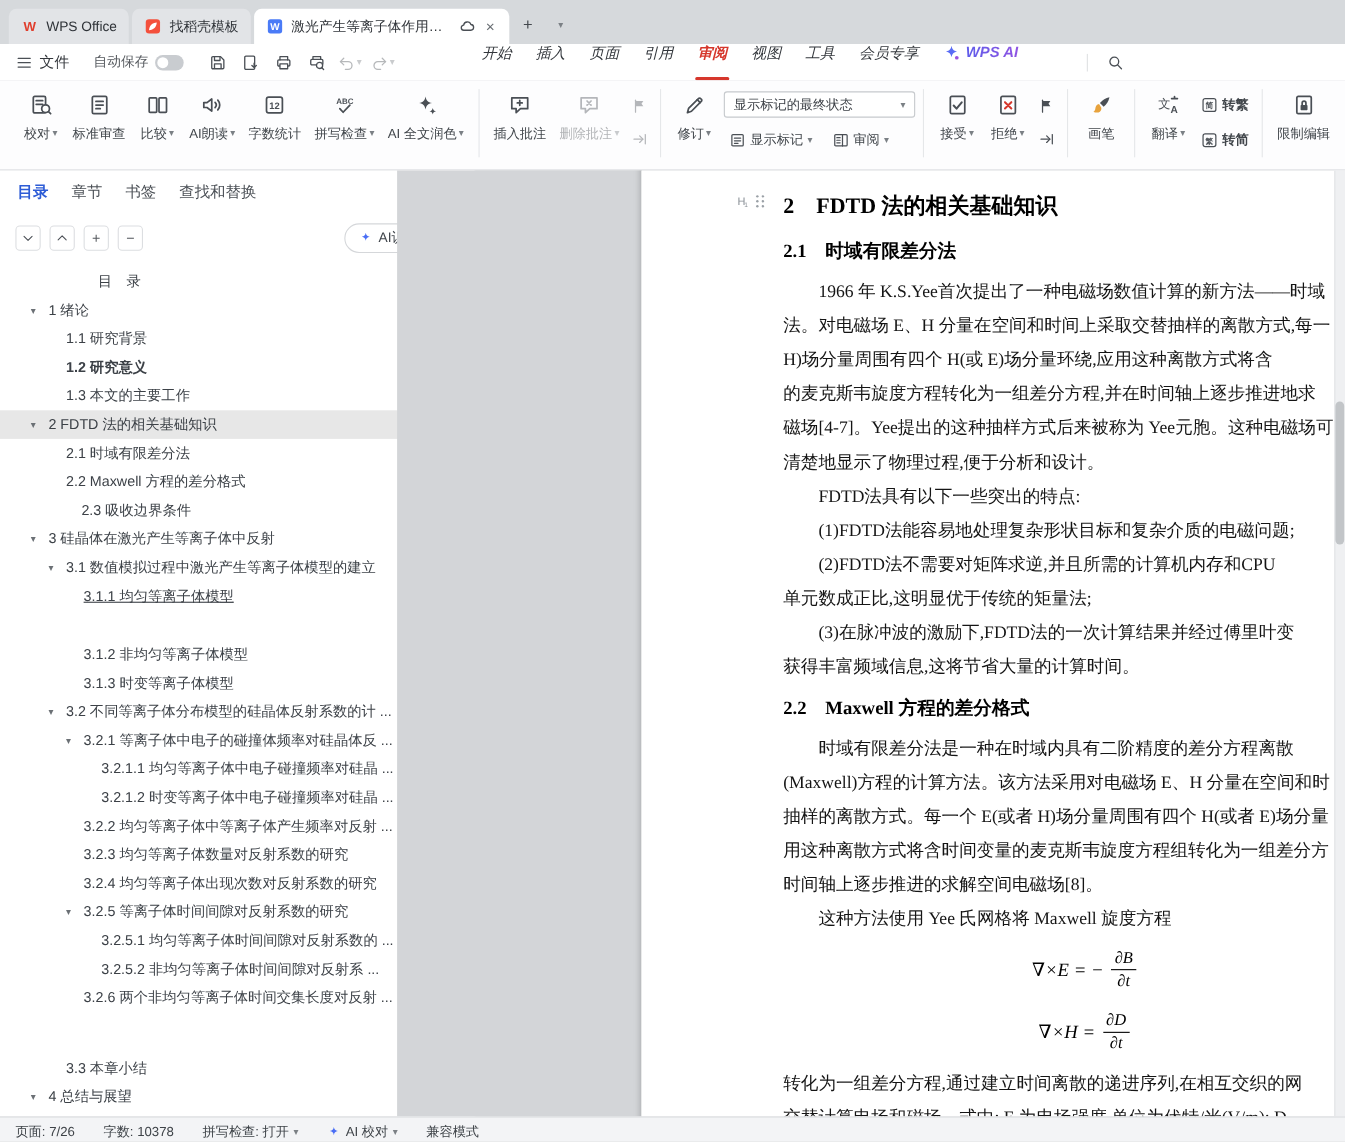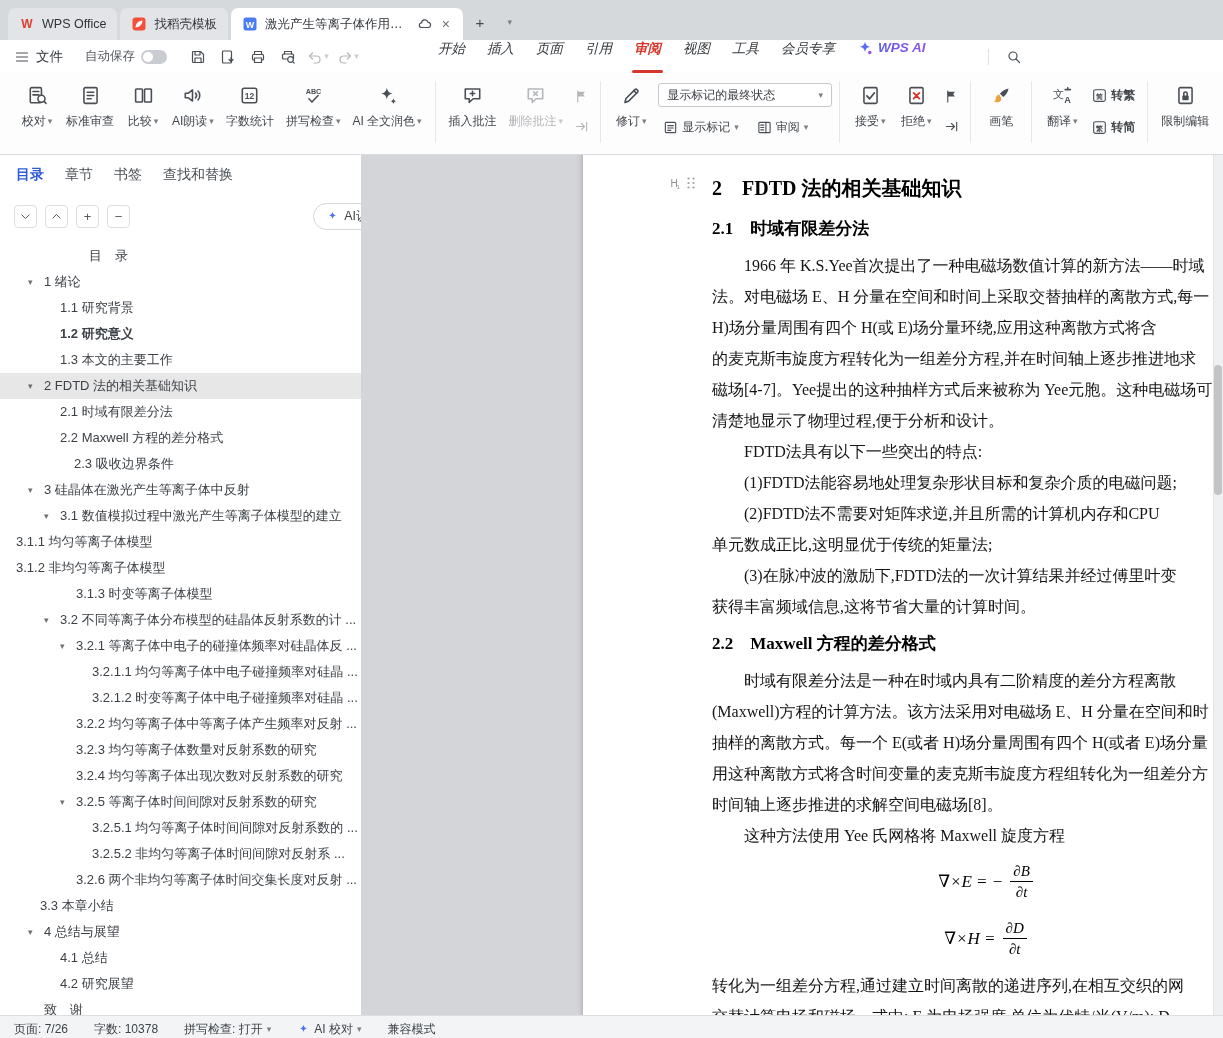--- a/index.html
+++ b/index.html
@@ -615,25 +615,25 @@
         <span class="toc-label">2.3  吸收边界条件</span>
       </div>
       <div class="toc-row" style="padding-left: 28px;">
         <span class="tri">▾</span>
         <span class="toc-label">3  硅晶体在激光产生等离子体中反射</span>
       </div>
       <div class="toc-row" style="padding-left: 44px;">
         <span class="tri">▾</span>
         <span class="toc-label">3.1  数值模拟过程中激光产生等离子体模型的建立</span>
       </div>
-      <div class="toc-row" style="">
+      <div class="toc-row" style="padding-left: 60px; text-decoration: underline;">
         <span class="tri"></span>
         <span class="toc-label">3.1.1  均匀等离子体模型</span>
       </div>
-      <div class="toc-row" style="">
+      <div class="toc-row" style="padding-left: 60px; margin-top: 27px;">
         <span class="tri"></span>
         <span class="toc-label">3.1.2  非均匀等离子体模型</span>
       </div>
       <div class="toc-row" style="padding-left: 60px;">
         <span class="tri"></span>
         <span class="toc-label">3.1.3  时变等离子体模型</span>
       </div>
       <div class="toc-row" style="padding-left: 44px;">
         <span class="tri">▾</span>
         <span class="toc-label">3.2  不同等离子体分布模型的硅晶体反射系数的计 ...</span>
@@ -671,21 +671,21 @@
         <span class="toc-label">3.2.5.1  均匀等离子体时间间隙对反射系数的 ...</span>
       </div>
       <div class="toc-row" style="padding-left: 76px;">
         <span class="tri"></span>
         <span class="toc-label">3.2.5.2  非均匀等离子体时间间隙对反射系 ...</span>
       </div>
       <div class="toc-row" style="padding-left: 60px;">
         <span class="tri"></span>
         <span class="toc-label">3.2.6  两个非均匀等离子体时间交集长度对反射 ...</span>
       </div>
-      <div class="toc-row" style="padding-left: 24px;">
+      <div class="toc-row" style="padding-left: 44px; margin-top: 38px;">
         <span class="tri"></span>
         <span class="toc-label">3.3  本章小结</span>
       </div>
       <div class="toc-row" style="padding-left: 28px;">
         <span class="tri">▾</span>
         <span class="toc-label">4  总结与展望</span>
       </div>
       <div class="toc-row" style="padding-left: 44px;">
         <span class="tri"></span>
         <span class="toc-label">4.1  总结</span>

